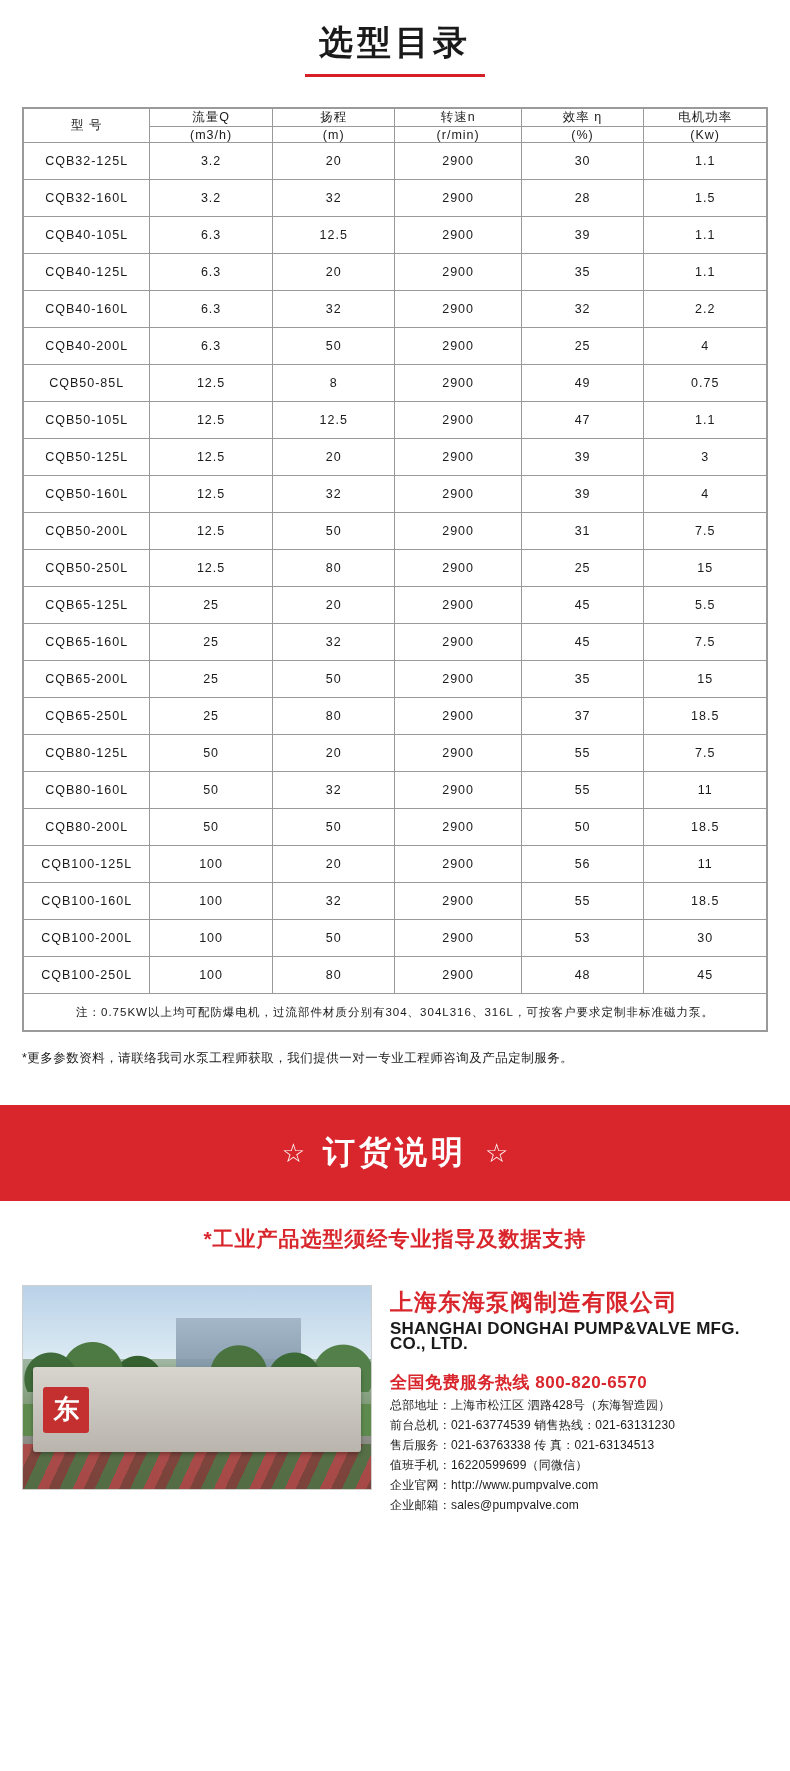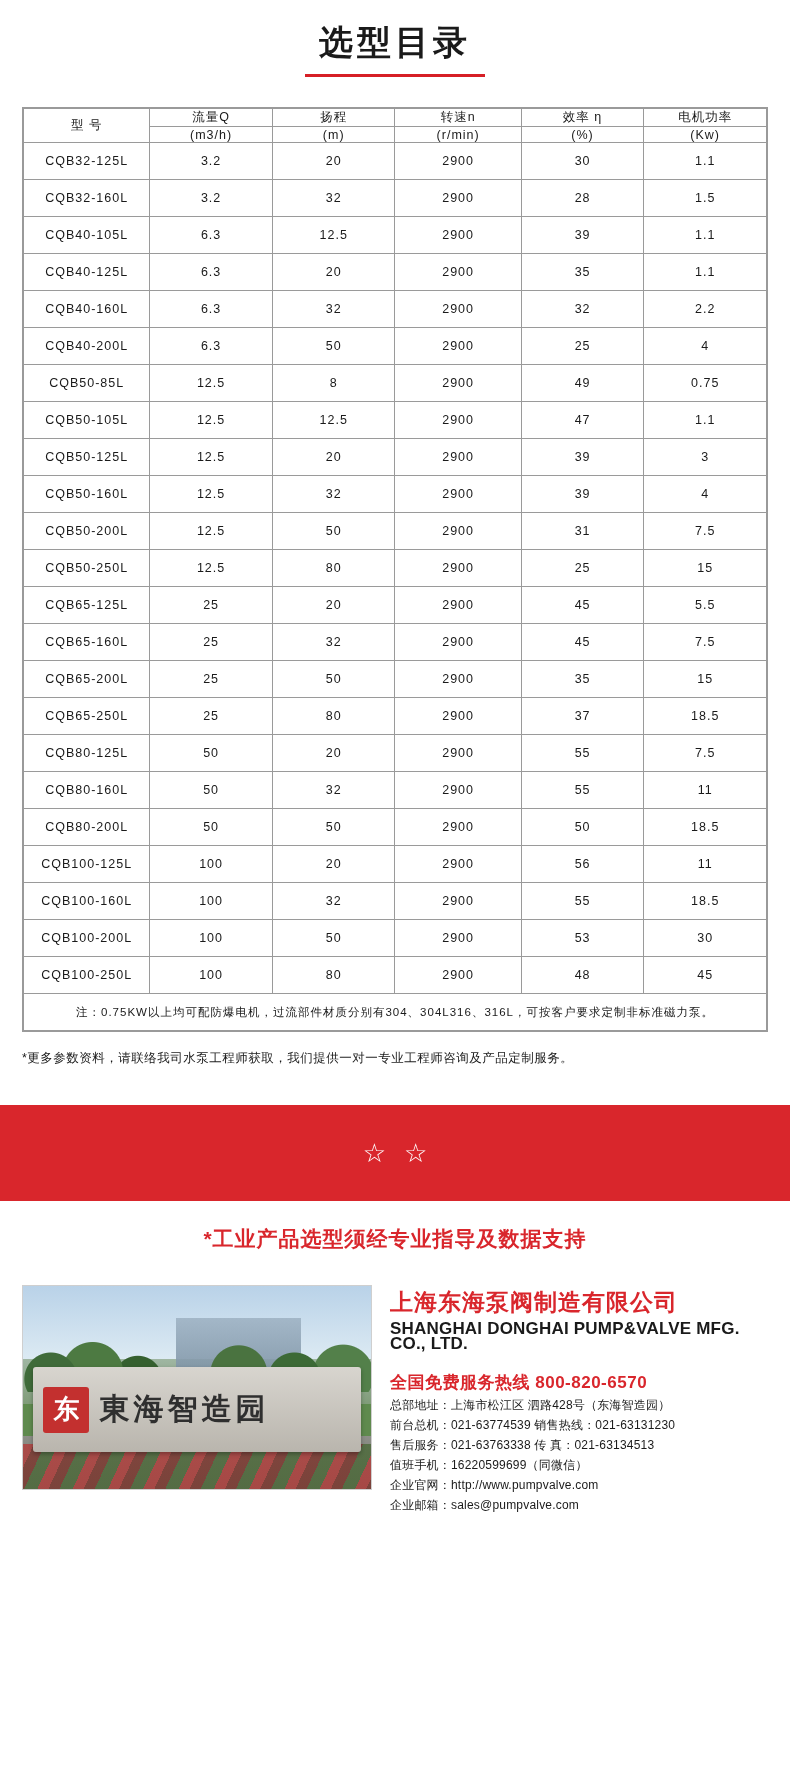--- a/index.html
+++ b/index.html
@@ -456,38 +456,38 @@
           <td colspan="6">注：0.75KW以上均可配防爆电机，过流部件材质分别有304、304L316、316L，可按客户要求定制非标准磁力泵。</td>
         </tr>
       </tfoot>
     </table>
   </div>
 
   <div class="sub-note">*更多参数资料，请联络我司水泵工程师获取，我们提供一对一专业工程师咨询及产品定制服务。</div>
 
   <div class="order-banner">
     <span class="star">☆</span>
+    <span class="order-text">订货说明</span>
     <span class="star">☆</span>
   </div>
 
   <div class="red-notes">
     <div>*工业产品选型须经专业指导及数据支持</div>
   </div>
 
   <div class="footer">
     <div class="photo">
       <div class="sky"></div>
       <div class="building"></div>
       <div class="trees"></div>
       <div class="lawn"></div>
       <div class="road"></div>
       <div class="flowerbed"></div>
       <div class="stone">
         <div class="logo-mark">东</div>
-        <div class="stone-text">東海智造园</div>
       </div>
     </div>
 
     <div class="company">
       <div class="cn-name">上海东海泵阀制造有限公司</div>
       <div class="en-name">SHANGHAI DONGHAI PUMP&amp;VALVE MFG. CO., LTD.</div>
       <div class="hotline">全国免费服务热线  800-820-6570</div>
       <div id="company-lines">
           <div class="ln">总部地址：上海市松江区  泗路428号（东海智造园）</div>
           <div class="ln">前台总机：021-63774539  销售热线：021-63131230</div>

